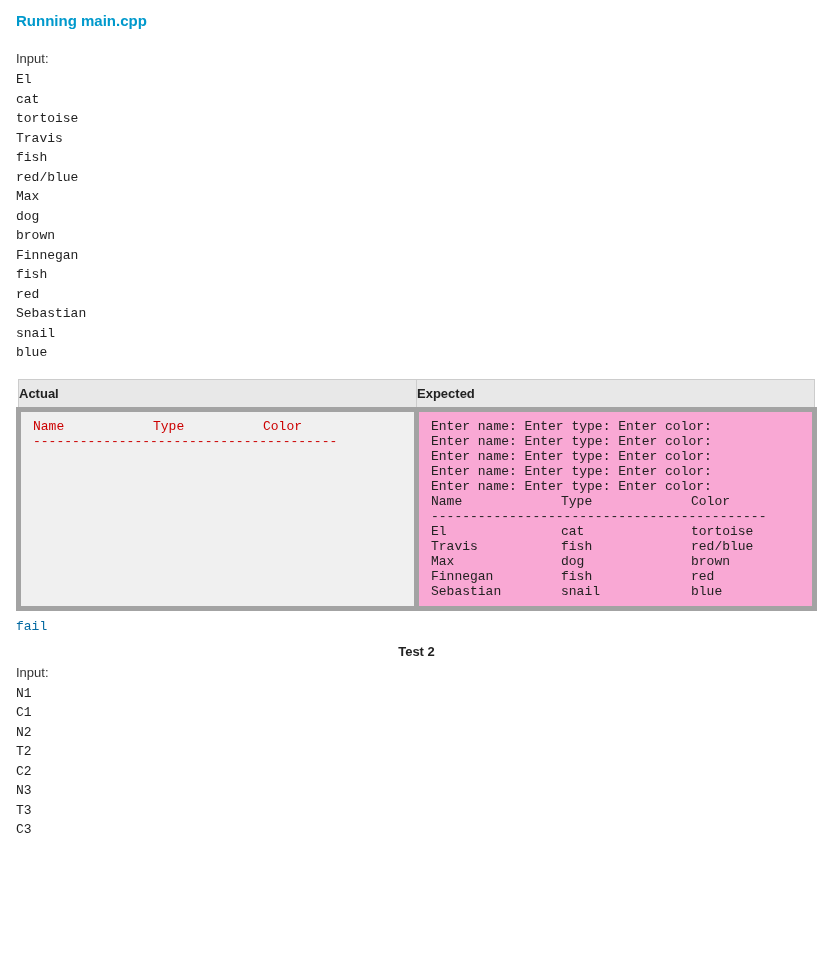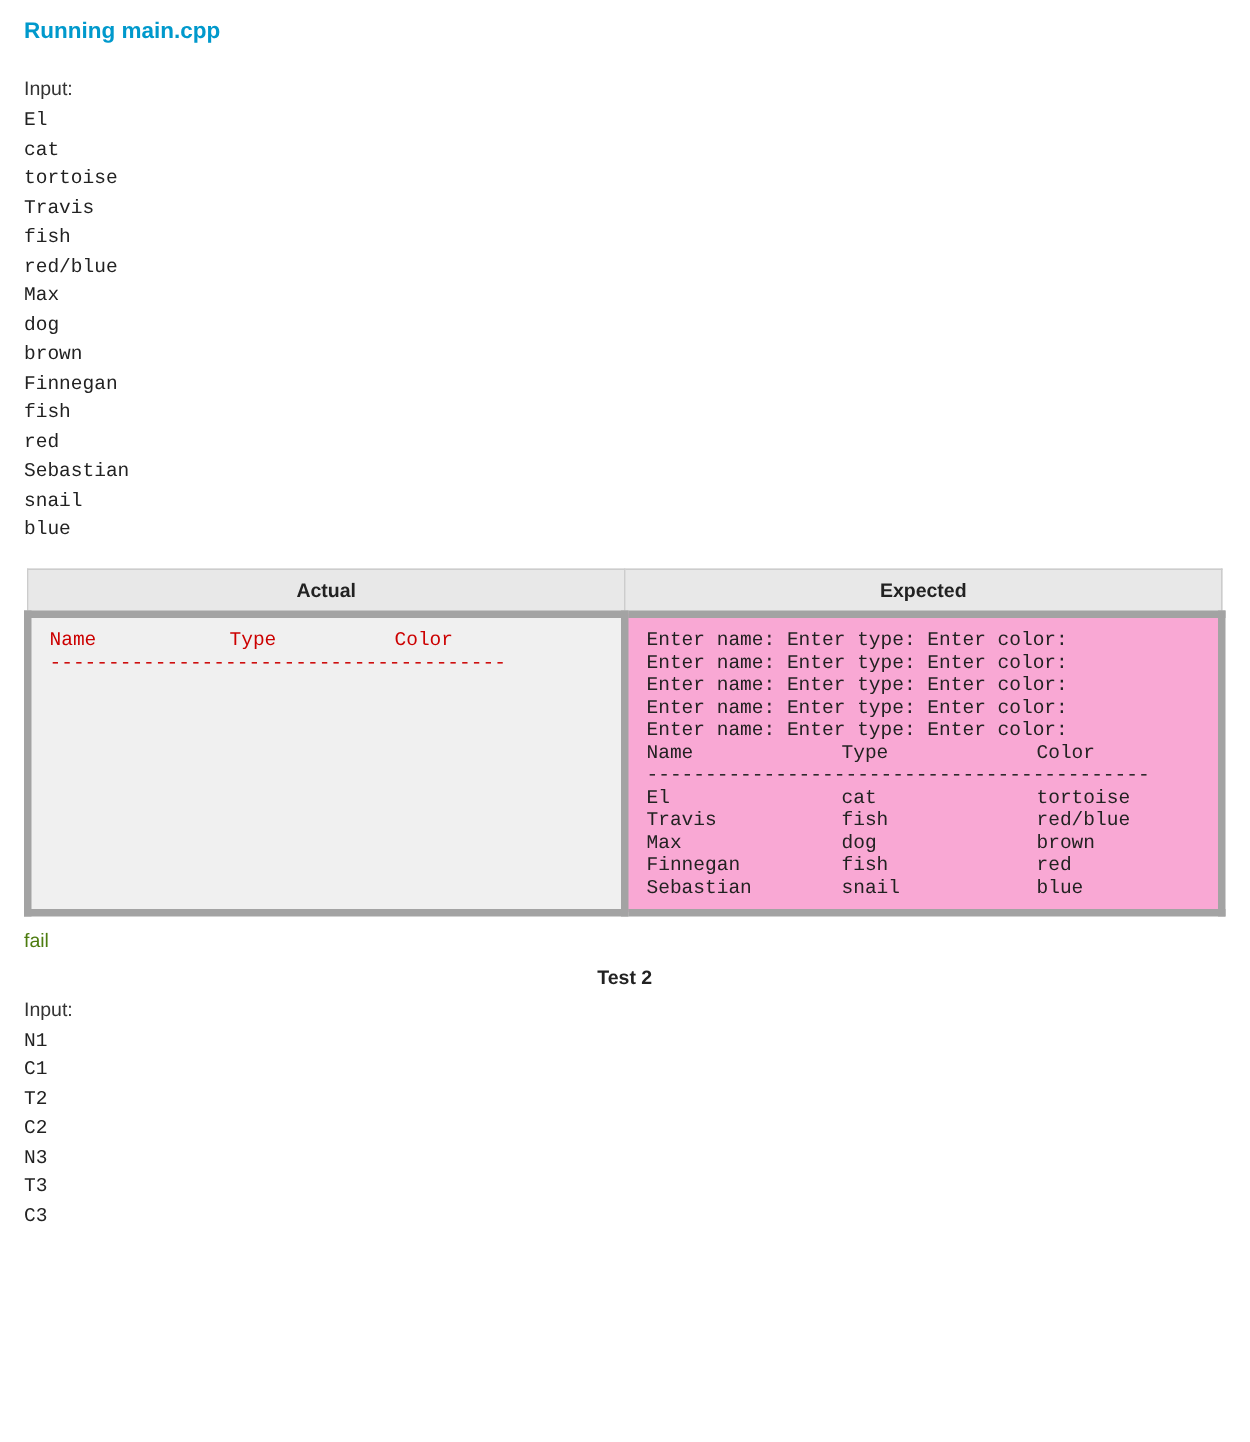--- a/index.html
+++ b/index.html
@@ -30,21 +30,21 @@
       line-height: 1.5;
     }
     .comparison-table {
       width: 100%;
       border-collapse: collapse;
       border: 1px solid #ccc;
       margin-bottom: 8px;
     }
     .comparison-table th {
       background: #e8e8e8;
-      text-align: center;
+      text-align: left;
       padding: 6px 0;
       font-family: Arial, sans-serif;
       font-size: 13px;
       font-weight: bold;
       border: 1px solid #ccc;
     }
     .comparison-table td {
       vertical-align: top;
       padding: 7px 12px;
       border: 5px solid #a3a3a3;
@@ -55,22 +55,22 @@
     }
     .expected-cell {
       background: #f9a8d4;
       width: 50%;
     }
     .col-name { color: #cc0000; }
     .col-type { color: #cc0000; }
     .col-color { color: #cc0000; }
     .dashed-line { color: #cc0000; }
     .fail-text {
-      color: #4d7c0f;
-      font-family: Liberation Sans, sans-serif;
+      color: #0369a1;
+      font-family: Liberation Mono, monospace;
       font-size: 13px;
       margin-bottom: 10px;
     }
     .test-label {
       font-family: Arial, sans-serif;
       font-size: 13px;
       font-weight: bold;
       margin-bottom: 6px;
       text-align: center;
     }
@@ -168,19 +168,20 @@
 </table>
 
 <div class="fail-text">fail</div>
 
 <div class="test-label">Test 2</div>
 <div class="input-block">
   <div class="label">Input:</div>
   <div class="input-lines" id="test2-input-lines-block">
       <div>N1</div>
       <div>C1</div>
+      <div>N2</div>
       <div>T2</div>
       <div>C2</div>
       <div>N3</div>
       <div>T3</div>
       <div>C3</div>
     </div>
 </div>
 
 </body></html>

